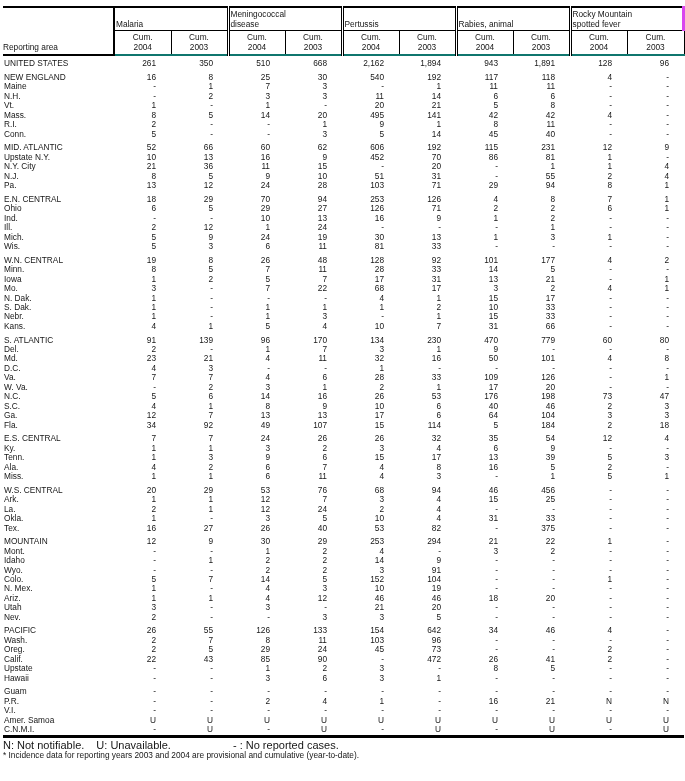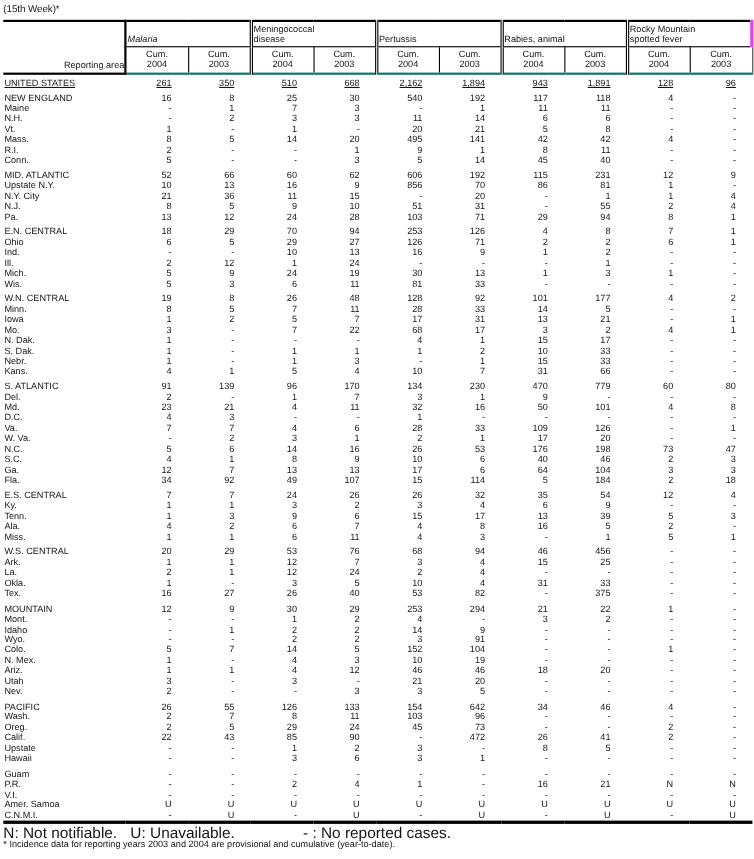--- a/index.html
+++ b/index.html
@@ -32,39 +32,39 @@
   col.c-area { width: 111px; }
   col.c-num  { width: 57px; }
 
   thead th {
     font-weight: normal;
     font-size: 8.3px;
     color: #161616;
     padding: 0;
   }
   th.area-head {
-    text-align: right;
+    text-align: left;
     vertical-align: bottom;
     padding: 0 0 2px 0;
     border-top: 2px solid #000;
     border-right: 2px solid #000;
     border-bottom: 2px solid #000;
   }
   th.group {
     text-align: left;
     vertical-align: bottom;
     white-space: pre-line;
     line-height: 9.6px;
     padding: 2px 1px 1px 1px;
     border-top: 2px solid #000;
     border-bottom: 1.5px solid #000;
     border-left: 3px double #000;
     border-right: 3px double #000;
   }
-  th.group.firstcol { border-left: 2px solid #000; font-style: italic; }
+  th.group.firstcol { border-left: 2px solid #000; }
   th.group.lastcol  { border-right: 5px solid #d946ef; }
   th.cum {
     text-align: center;
     line-height: 9.6px;
     padding: 2px 0 2px 0;
     border-bottom: 2px solid #0f766e;
   }
   th.cum.y04 { border-left: 3px double #000; border-right: 1px solid #000; }
   th.cum.y03 { border-right: 3px double #000; }
   th.cum.firstcol { border-left: 2px solid #000; }
@@ -73,46 +73,45 @@
   tbody td {
     font-size: 8.3px;
     line-height: 9.45px;
     padding: 0;
     color: #161616;
     white-space: nowrap;
     overflow: hidden;
   }
   td.area { text-align: left; padding-left: 1px; }
   td.num  { text-align: right; padding-right: 15px; }
-  #table-body tr:first-child td { padding-top: 3px; text-decoration: underline; }
+  #table-body tr:first-child td { padding-top: 3px; }
   tr.gap td { height: 4.2px; line-height: 4.2px; font-size: 1px; padding: 0; }
 
   
   .legend {
     margin-top: 2.5px;
-    font-size: 14px;
+    font-size: 11px;
     line-height: 10px;
     color: #161616;
     white-space: nowrap;
   }
   .legend .lg2 { margin-left: 12px; }
   .legend .lg3 { margin-left: 62px; }
   .note {
     font-size: 8.3px;
     line-height: 10px;
     color: #161616;
     white-space: nowrap;
   }
 </style>
 </head>
 <body>
 
 <div class="page">
 
-  <div class="title">(15th Week)*</div>
 
   <table>
     <colgroup>
       <col class="c-area">
         <col class="c-num">
         <col class="c-num">
         <col class="c-num">
         <col class="c-num">
         <col class="c-num">
         <col class="c-num">
@@ -268,21 +267,21 @@
           <td class="num">231</td>
           <td class="num">12</td>
           <td class="num">9</td>
         </tr>
         <tr>
           <td class="area">Upstate N.Y.</td>
           <td class="num">10</td>
           <td class="num">13</td>
           <td class="num">16</td>
           <td class="num">9</td>
-          <td class="num">856</td>
+          <td class="num">452</td>
           <td class="num">70</td>
           <td class="num">86</td>
           <td class="num">81</td>
           <td class="num">1</td>
           <td class="num">-</td>
         </tr>
         <tr>
           <td class="area">N.Y. City</td>
           <td class="num">21</td>
           <td class="num">36</td>

